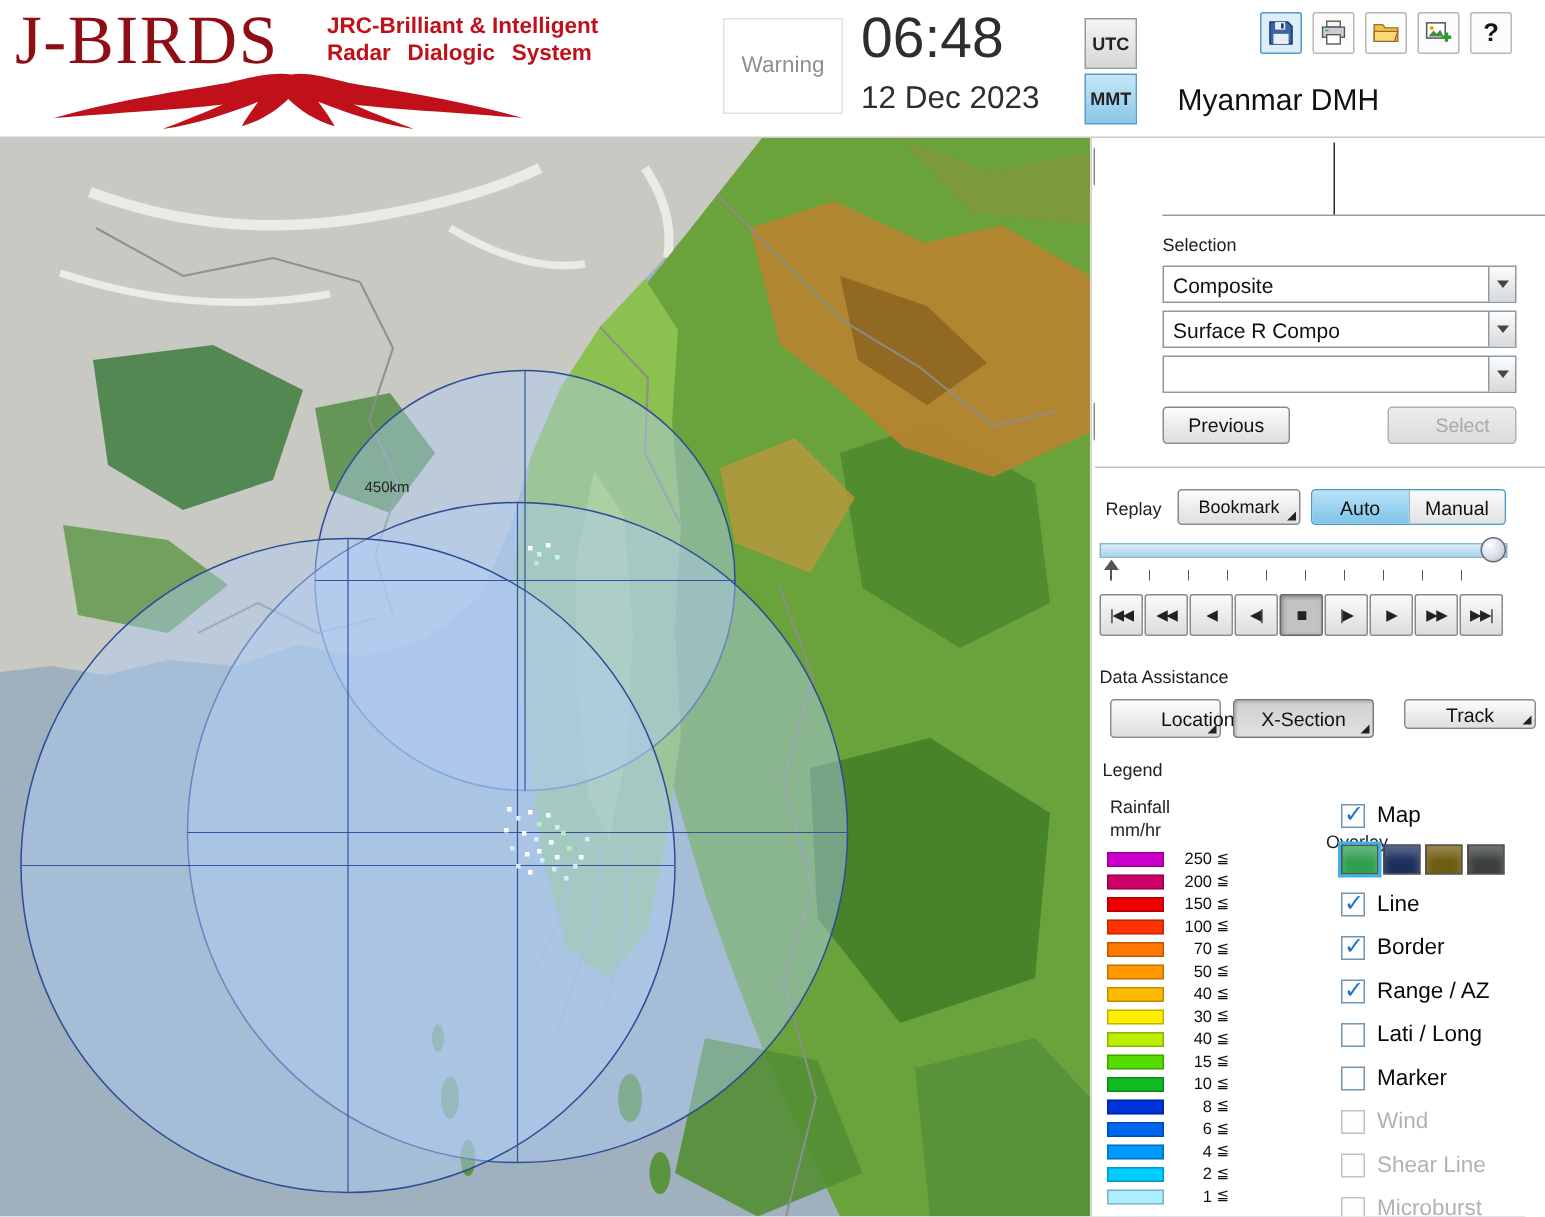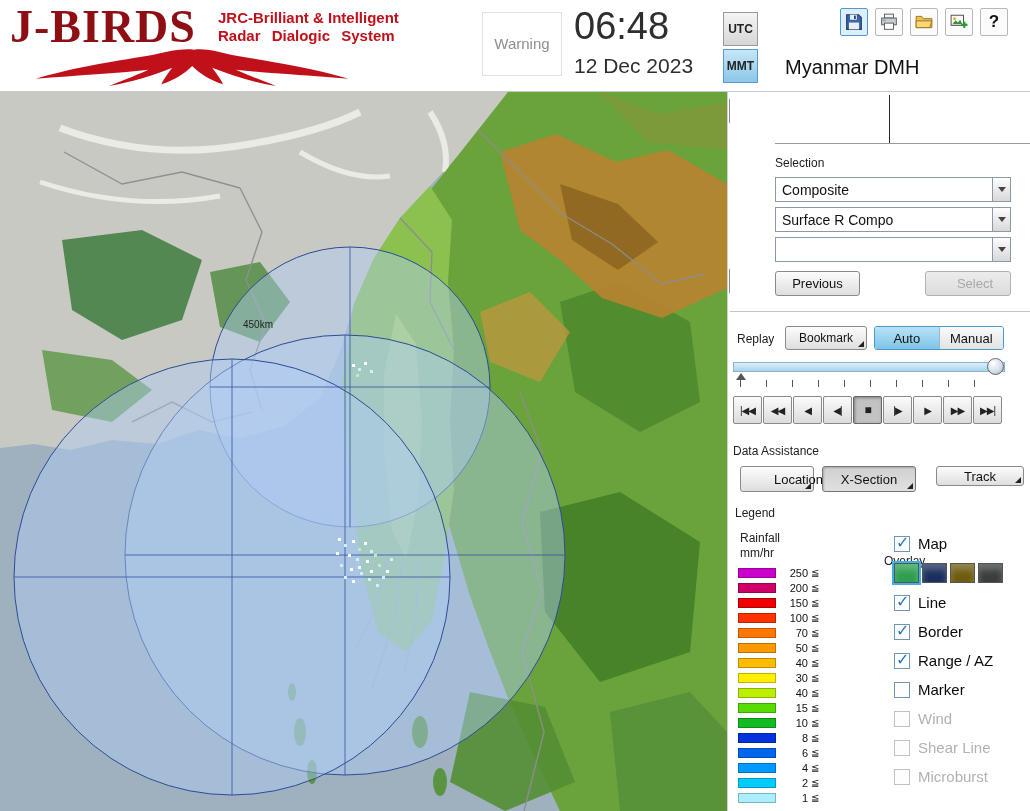--- a/index.html
+++ b/index.html
@@ -1,21 +1,21 @@
 <!DOCTYPE html>
 <html><head>
 <meta charset="utf-8">
 <style>
   * { margin:0; padding:0; box-sizing:border-box; }
   body { font-family:"Liberation Sans","DejaVu Sans",sans-serif; background:#fff; }
   .app { position:relative; width:1030px; height:811px; background:#fff; overflow:hidden; }
 
   
   .hdr { position:absolute; left:0; top:0; width:1030px; height:92px; background:#fff; border-bottom:1px solid #c9c9c9; }
-  .logo-title { position:absolute; left:10px; top:0px; font-family:"Liberation Serif","DejaVu Serif",serif; font-weight:bold; font-size:46px; color:#8f0e14; letter-spacing:1px; }
+  .logo-title { position:absolute; left:10px; top:0px; font-family:"Liberation Serif","DejaVu Serif",serif; font-weight:normal; font-size:46px; color:#8f0e14; letter-spacing:1px; }
   .logo-sub { position:absolute; left:218px; top:9px; color:#c0111b; font-weight:bold; font-size:15px; line-height:18px; }
   .logo-sub .line2 { word-spacing:7px; }
   .eagle { position:absolute; left:8px; top:46px; }
   .warning-box { position:absolute; left:482px; top:12px; width:80px; height:64px; background:#fff; border:1px solid #e2e2e2; text-align:center; padding-top:22px; font-size:15px; color:#8f8f8f; }
   .clock-time { position:absolute; left:574px; top:5px; font-size:38px; color:#2e2e2e; }
   .clock-date { position:absolute; left:574px; top:54px; font-size:21px; color:#2e2e2e; }
   .tz-btn { position:absolute; left:723px; width:35px; height:34px; font-size:12px; font-weight:bold; color:#222; background:linear-gradient(#f4f4f4,#d6d6d6); border:1px solid #999; font-family:inherit; }
   #utc { top:12px; }
   #mmt { top:49px; background:linear-gradient(#c6e6f8,#8cc6ea); border-color:#5a9cc8; }
   .tool-btn { position:absolute; top:8px; width:28px; height:28px; background:#fbfbfb; border:1px solid #b8b8b8; border-radius:2px; display:flex; align-items:center; justify-content:center; padding:0; }
@@ -483,20 +483,24 @@
             <span class="ov-label">Border</span>
           </div>
 
           <div class="ov-row checked">
             <span class="cb">
               <span class="chk">✓</span>
             </span>
             <span class="ov-label">Range / AZ</span>
           </div>
 
+          <div class="ov-row">
+            <span class="cb"></span>
+            <span class="ov-label">Lati / Long</span>
+          </div>
 
           <div class="ov-row">
             <span class="cb"></span>
             <span class="ov-label">Marker</span>
           </div>
 
           <div class="ov-row disabled">
             <span class="cb"></span>
             <span class="ov-label">Wind</span>
           </div>

